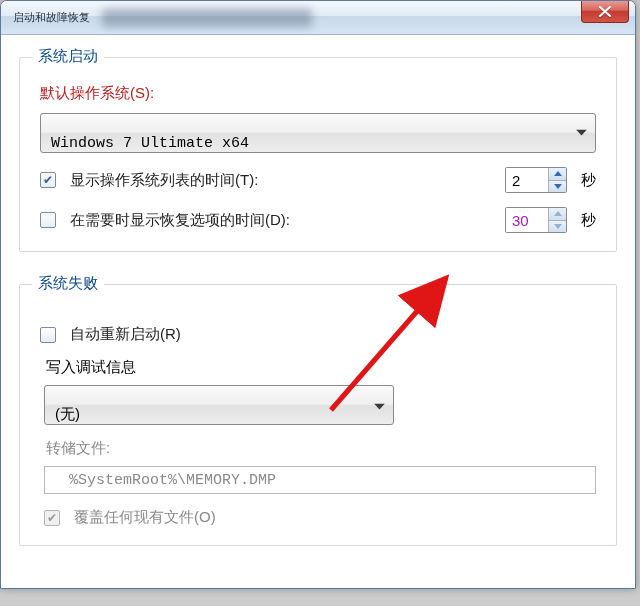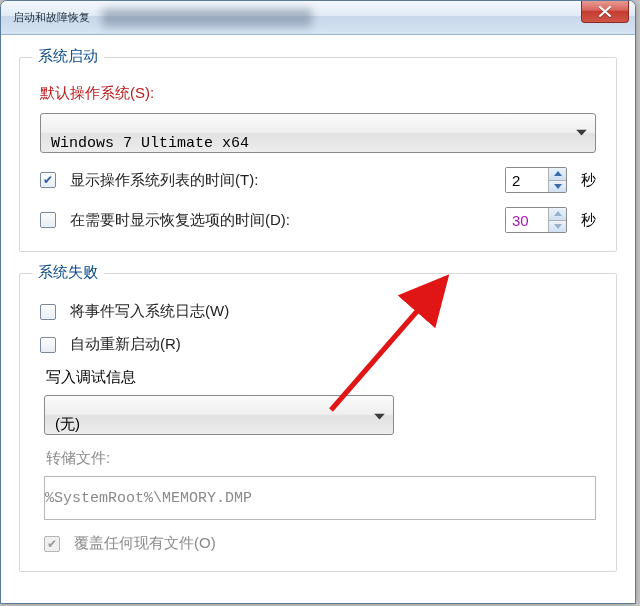--- a/index.html
+++ b/index.html
@@ -52,21 +52,21 @@
     .close-btn svg { filter: drop-shadow(0 1px 0 rgba(0,0,0,.3)); }
     .content {
       padding: 22px 18px 10px 18px;
       background:#fff;
     }
     .groupbox {
       border:1px solid #d8d8d8;
       border-radius:2px;
       position:relative;
       padding: 26px 20px 18px 20px;
-      margin-bottom: 21px;
+      margin-bottom: 32px;
     }
     .groupbox-title {
       position:absolute;
       top:-11px; left:12px;
       background:#fff;
       padding:0 6px;
       color:#0a4a8a;
       font-size:15px;
     }
     .label { color:#b91c1c; font-size:15px; margin-bottom:10px;}
@@ -148,24 +148,24 @@
     }
     .spin-btn + .spin-btn{ border-top:1px solid #b0b0b0;}
     .unit{ font-size:15px;}
     .sub-indent{ padding-left:4px; }
     .sub-label{
       font-size:15px;
       margin:14px 0 8px 2px;
     }
     .sub-label.disabled{ color:#8a8a8a;}
     .textfield{
-      width:100%; height:44px;
+      width:100%; height:28px;
       border:1px solid #b8b8b8;
       background:#fff;
-      padding:0 0;
+      padding:0 24px;
       font-family:"Courier New", monospace;
       font-size:15px;
       color:#8a8a8a;
     }
     .arrow {
       position:absolute;
       left:300px; top:235px;
       pointer-events:none;
       z-index:10;
     }
@@ -250,24 +250,20 @@
         <marker id="ah" markerWidth="12" markerHeight="12" refX="9" refY="5" orient="auto">
           <path d="M0 0 L10 5 L0 10 Z" fill="#e01515"></path>
         </marker>
       </defs>
       <line x1="30" y1="140" x2="145" y2="8" stroke="#e01515" stroke-width="5" marker-end="url(#ah)"></line>
     </svg>
 
     <div class="groupbox">
       <div class="groupbox-title">系统失败</div>
 
-      <div class="row" style="margin-top:2px;">
-        <span class="checkbox"></span>
-        <span class="check-label">将事件写入系统日志(W)</span>
-      </div>
 
       <div class="row">
         <span class="checkbox"></span>
         <span class="check-label">自动重新启动(R)</span>
       </div>
 
       <div class="sub-indent">
         <div class="sub-label">写入调试信息</div>
         <div class="dropdown" style="width:350px;font-family:inherit;">
           <span>(无)</span>

